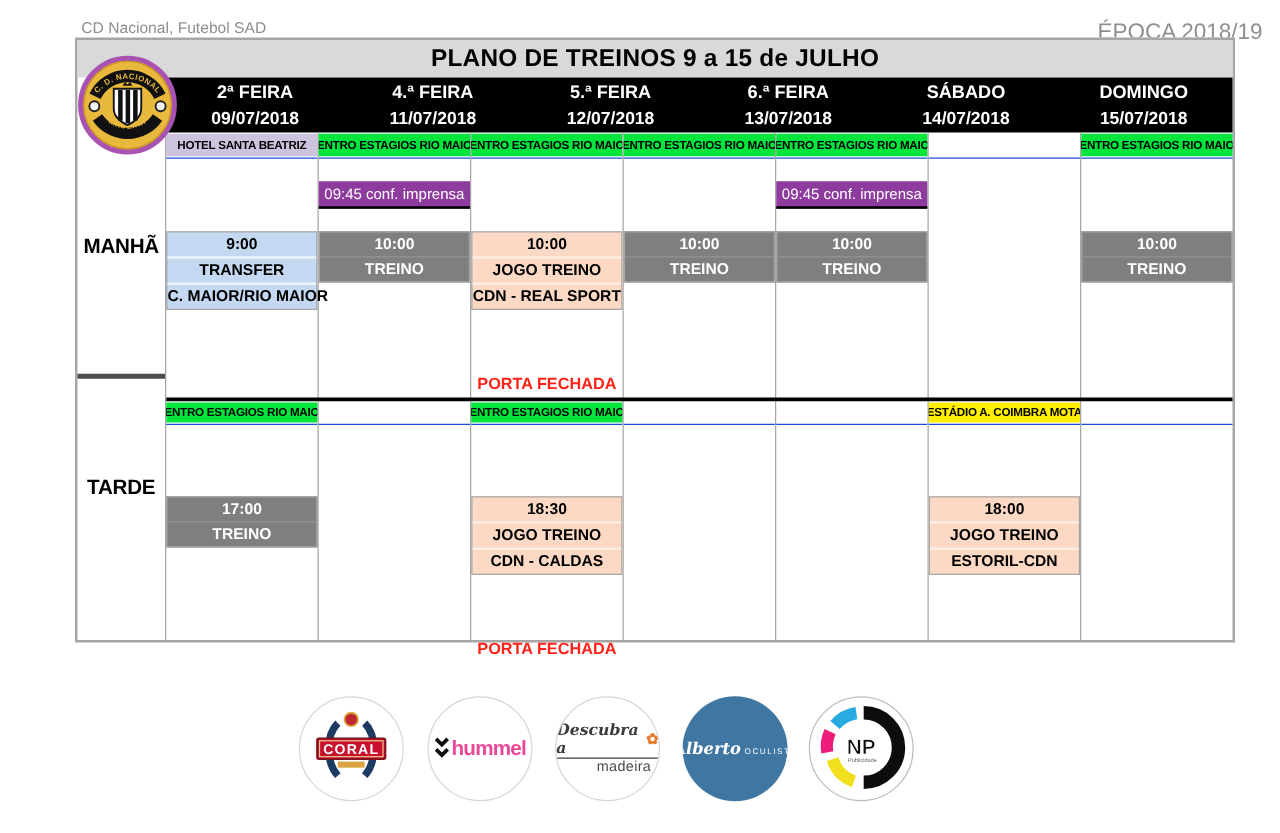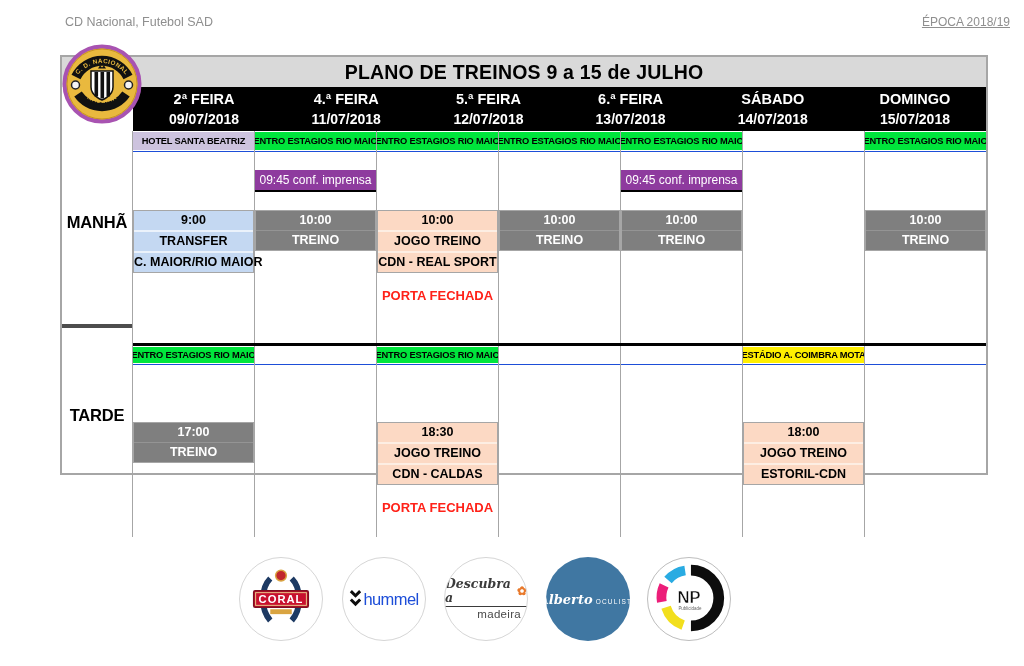--- a/index.html
+++ b/index.html
@@ -1,22 +1,22 @@
 <!DOCTYPE html>
 <html style="--green: #00e53c; --lavender: #cdc3de; --blue: #c4d8f2; --gray_block: #7f7f7f; --purple: #8e3b9e; --peach: #fcd9c4; --yellow: #ffef00; --rednote: #ff2219; --headerbg: #000000; --titlebg: #d9d9d9;"><head>
 <meta charset="utf-8">
 <style>
   html,body{margin:0;padding:0;background:#fff;}
   .page{position:relative;width:1024px;height:666px;background:#ffffff;overflow:hidden;
         font-family:"Liberation Sans",sans-serif;color:#000;padding-left:24px;}
 
   .club-label{position:absolute;left:65px;top:15px;font-size:12.5px;color:#8f8f8f;}
-  .season-label{position:absolute;right:38px;top:15px;font-size:12px;color:#8f8f8f;text-decoration:underline;}
-
-  .sched{position:absolute;left:60px;top:55px;width:928px;height:420px;
+  .season-label{position:absolute;right:38px;top:15px;font-size:18px;color:#8f8f8f;}
+
+  .sched{position:absolute;left:60px;top:30px;width:928px;height:484px;
          border:2px solid #a6a6a6;box-sizing:border-box;background:#fff;}
 
   .title-bar{position:absolute;left:0;top:0;width:924px;height:30px;background:var(--titlebg,#d9d9d9);
              display:flex;align-items:center;justify-content:center;}
   .title-bar span{font-size:19.5px;font-weight:bold;letter-spacing:.2px;}
 
   .header-row{position:absolute;left:71px;top:30px;width:853px;height:44px;background:var(--headerbg,#000);
               display:flex;}
   .day-head{flex:1 1 0;display:flex;flex-direction:column;align-items:center;justify-content:center;
             color:#fff;font-weight:bold;line-height:20px;}
@@ -56,36 +56,36 @@
   .block.am{top:79px;}
   .block.pm{top:291px;}
   .block.gray{background:var(--gray_block,#7f7f7f);color:#fff;}
   .block.gray .brow + .brow{border-top:1px solid #949494;}
   .block.blue{background:var(--blue,#c4d8f2);}
   .block.blue .brow + .brow{border-top:2px solid #ebf2fb;}
   .block.peach{background:var(--peach,#fcd9c4);}
   .block.peach .brow + .brow{border-top:2px solid #fdeee3;}
 
   .porta{position:absolute;left:0;right:0;height:22px;display:flex;align-items:center;justify-content:center;
-         color:var(--rednote,#ff2219);font-weight:bold;font-size:13px;white-space:nowrap;}
+         color:var(--rednote,#ff2219);font-weight:bold;font-size:13px;white-space:nowrap;margin-top:36px;}
   .porta.am{top:153px;}
   .porta.pm{top:365px;}
 
   .crest{position:absolute;left:62px;top:44px;width:80px;height:80px;z-index:9;}
 
   .sponsor{position:absolute;top:557px;width:84px;height:84px;border-radius:50%;background:#fff;
            border:1px solid #d6d6d6;box-sizing:border-box;display:flex;align-items:center;justify-content:center;overflow:hidden;}
   .sp-coral{left:239px;}
   .sp-hummel{left:342px;}
   .sp-madeira{left:444px;}
   .sp-alberto{left:546px;background:#4077a2;border:none;}
   .sp-np{left:647px;border-color:#bdbdbd;}
 
   .hummel-inner{display:flex;align-items:center;gap:1px;}
-  .hummel-word{font-weight:normal;font-size:16.5px;letter-spacing:-.6px;color:#1d4ed8;}
+  .hummel-word{font-weight:bold;font-size:16.5px;letter-spacing:-.6px;color:#ec4899;}
 
   .madeira-inner{display:flex;flex-direction:column;align-items:center;line-height:14px;}
   .madeira-l1{font-family:"DejaVu Serif",serif;font-style:italic;font-weight:bold;font-size:12.5px;color:#3b3b3b;
               border-bottom:1.5px solid #3b3b3b;padding-bottom:1px;display:flex;align-items:center;gap:3px;}
   .madeira-flower{color:#e8792b;font-size:12px;font-style:normal;}
   .madeira-l2{font-size:11.5px;color:#4a4a4a;align-self:flex-end;margin-right:6px;letter-spacing:.3px;}
 
   .alberto-inner{display:flex;align-items:baseline;gap:3px;color:#fff;}
   .alberto-script{font-family:"DejaVu Serif",serif;font-style:italic;font-weight:bold;font-size:13px;}
   .alberto-caps{font-size:6.5px;letter-spacing:1.2px;}

